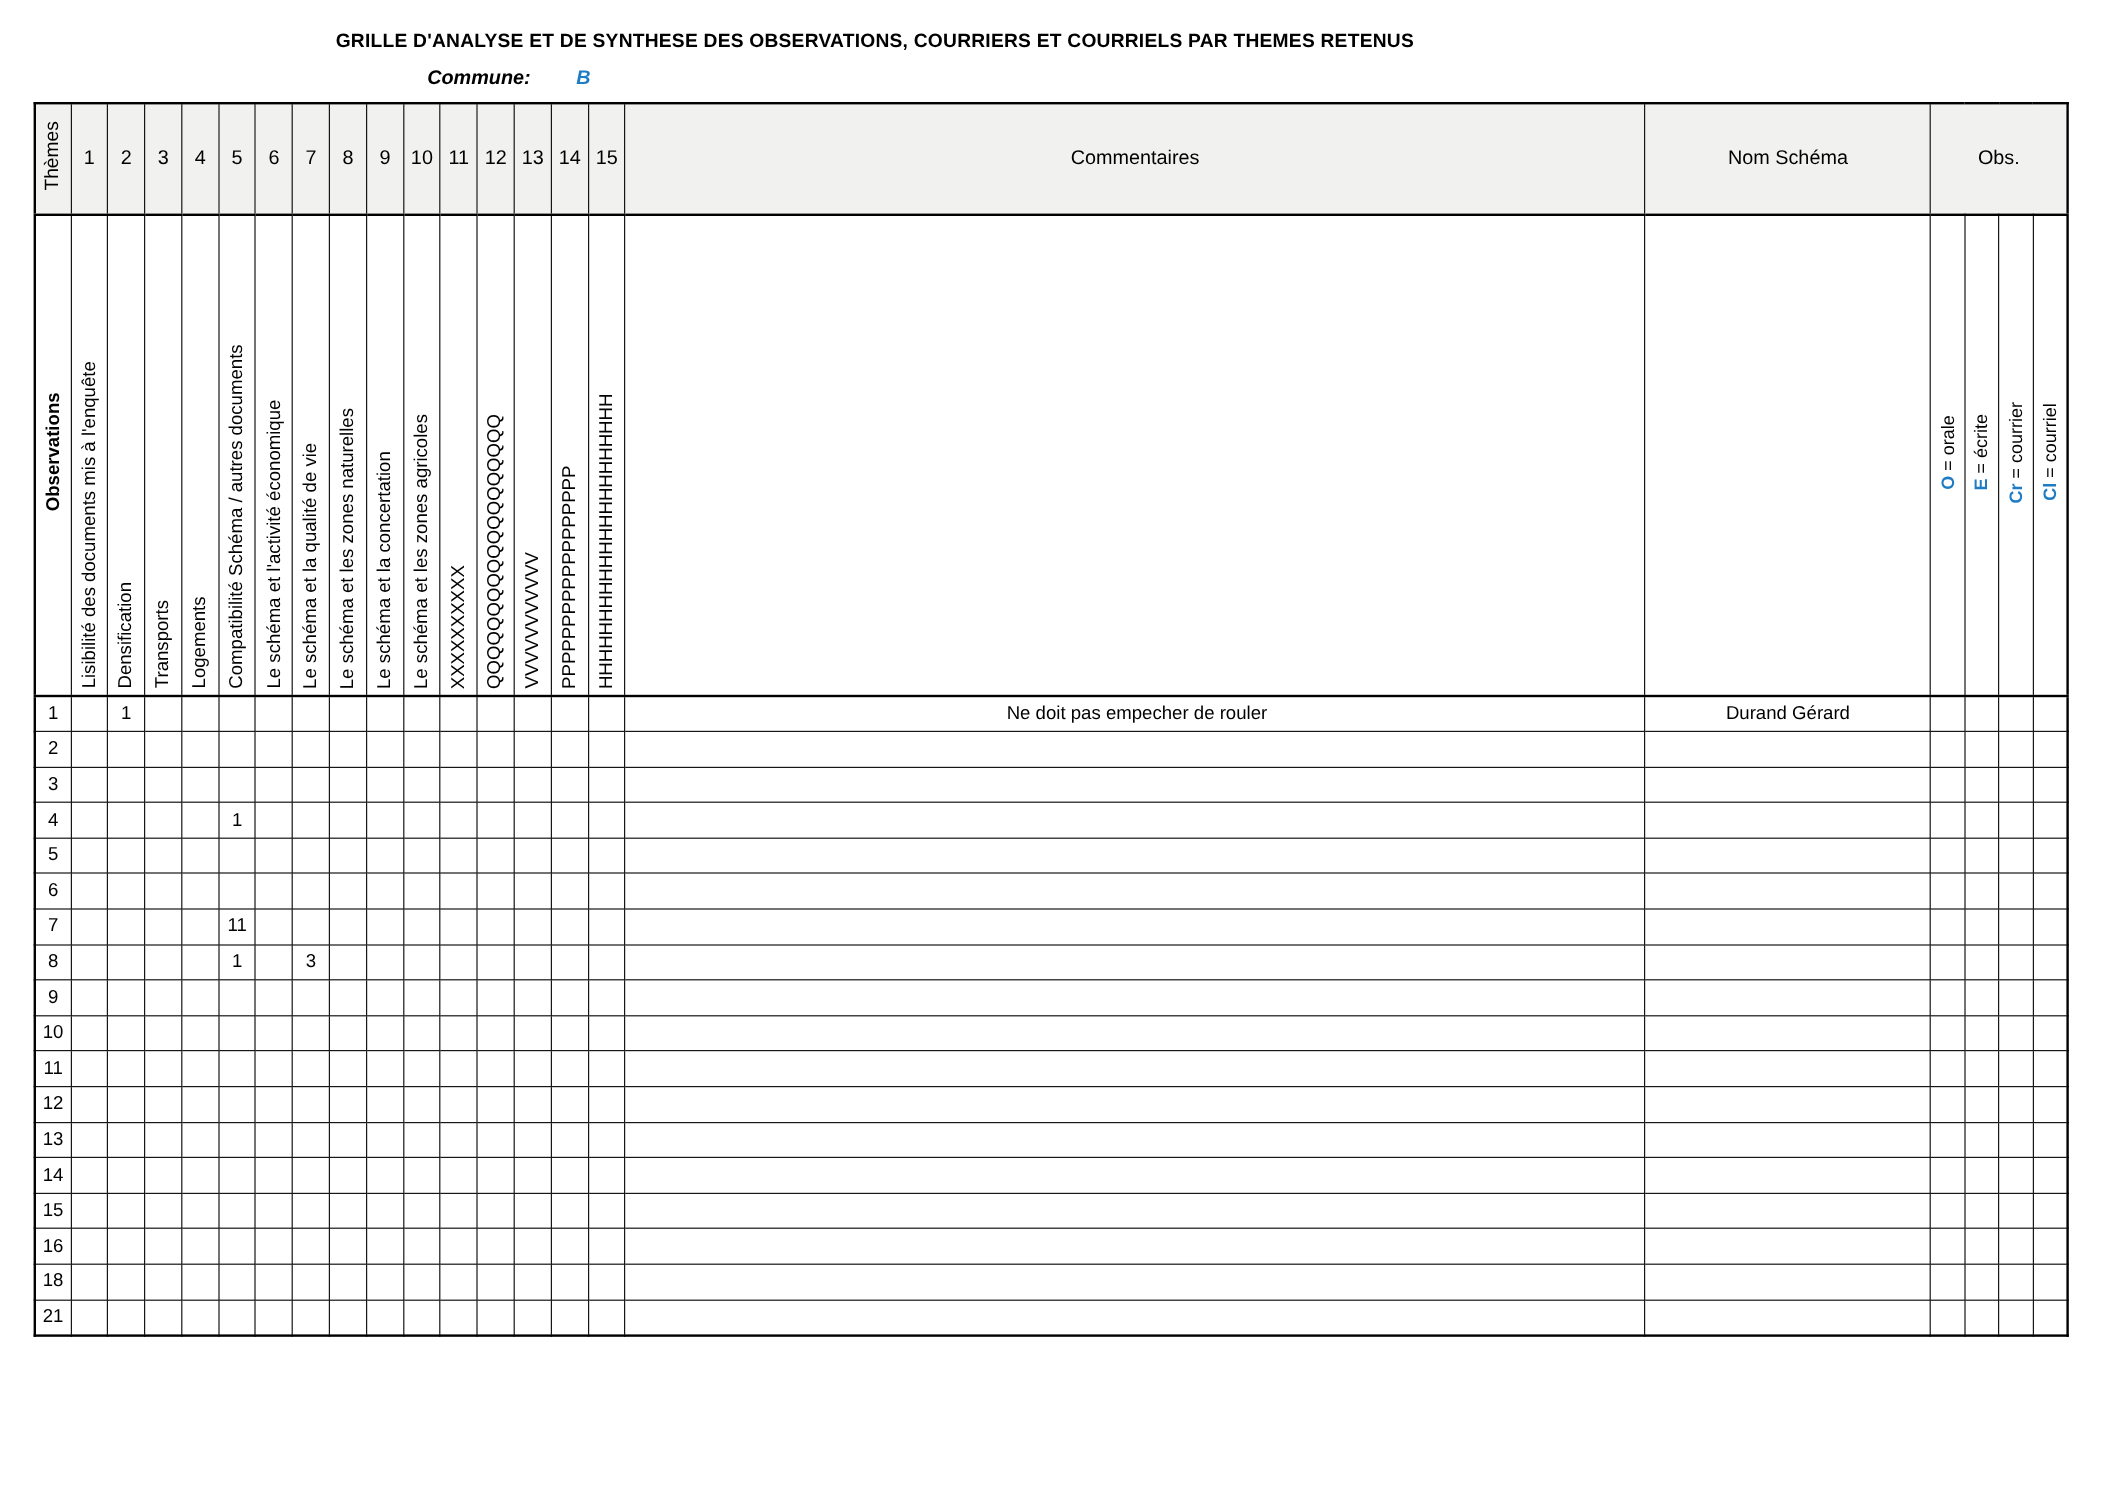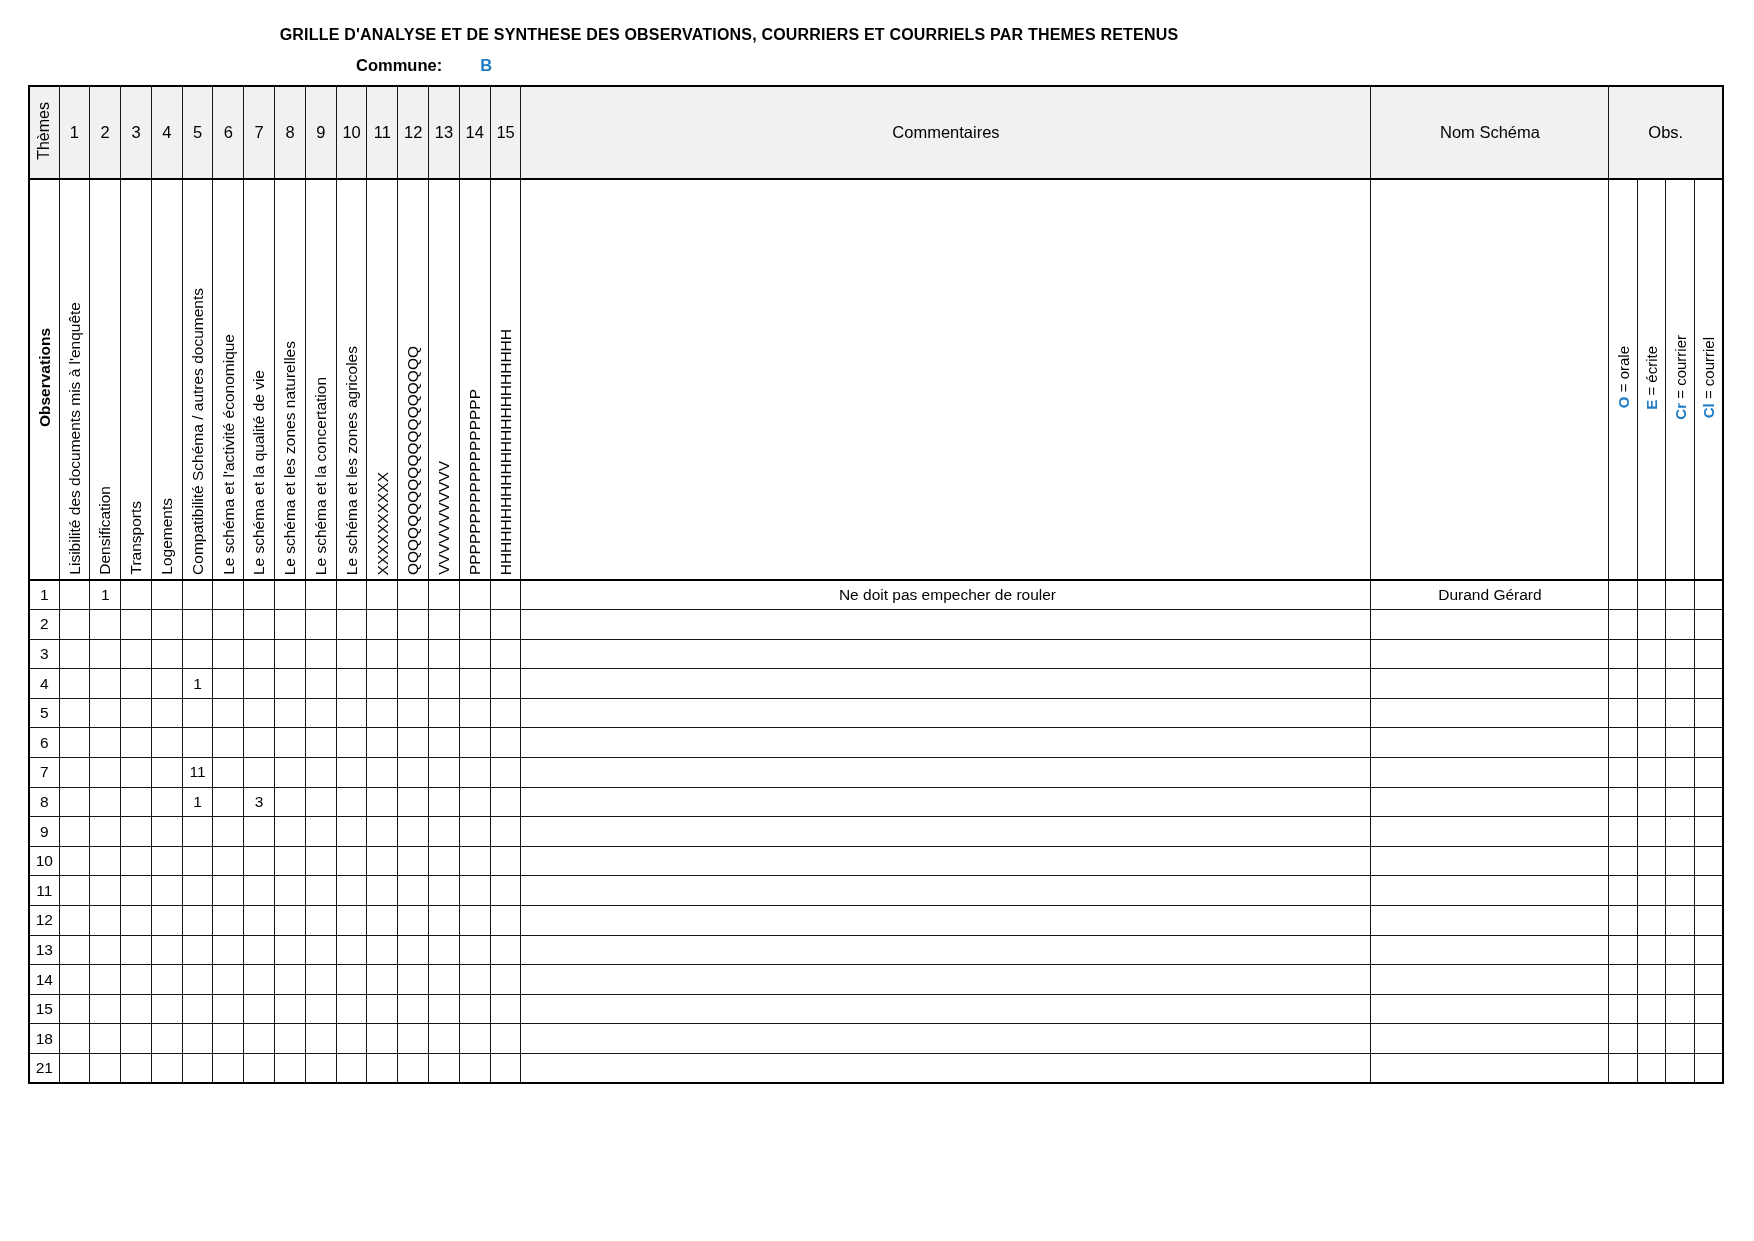--- a/index.html
+++ b/index.html
@@ -11,21 +11,21 @@
   body{
     width:1754px;height:1241px;background:#fff;position:relative;
     font-family:"Liberation Sans",sans-serif;color:#000;
   }
   .title{
     position:absolute;top:26px;left:28px;width:1402px;
     text-align:center;font-size:16px;font-weight:bold;letter-spacing:.2px;
   }
   .commune-line{
     position:absolute;top:56px;left:356px;font-size:16.5px;
-    font-weight:bold;
+    font-weight:bold;font-style:italic;
   }
   .commune-value{color:var(--accent);margin-left:38px;}
   table.grid{
     position:absolute;left:28px;top:85px;width:1694px;
     border-collapse:collapse;table-layout:fixed;
     border:2px solid #000;
   }
   table.grid th,table.grid td{
     border:1.5px solid var(--border);
     padding:0;margin:0;overflow:hidden;font-weight:normal;
@@ -503,20 +503,44 @@
         <td></td>
         <td></td>
         <td class="comment-cell"></td>
         <td></td>
         <td></td>
         <td></td>
         <td></td>
         <td></td>
       </tr>
       <tr>
+        <td class="rownum-cell">16</td>
+        <td></td>
+        <td></td>
+        <td></td>
+        <td></td>
+        <td></td>
+        <td></td>
+        <td></td>
+        <td></td>
+        <td></td>
+        <td></td>
+        <td></td>
+        <td></td>
+        <td></td>
+        <td></td>
+        <td></td>
+        <td class="comment-cell"></td>
+        <td></td>
+        <td></td>
+        <td></td>
+        <td></td>
+        <td></td>
+      </tr>
+      <tr>
         <td class="rownum-cell">18</td>
         <td></td>
         <td></td>
         <td></td>
         <td></td>
         <td></td>
         <td></td>
         <td></td>
         <td></td>
         <td></td>

